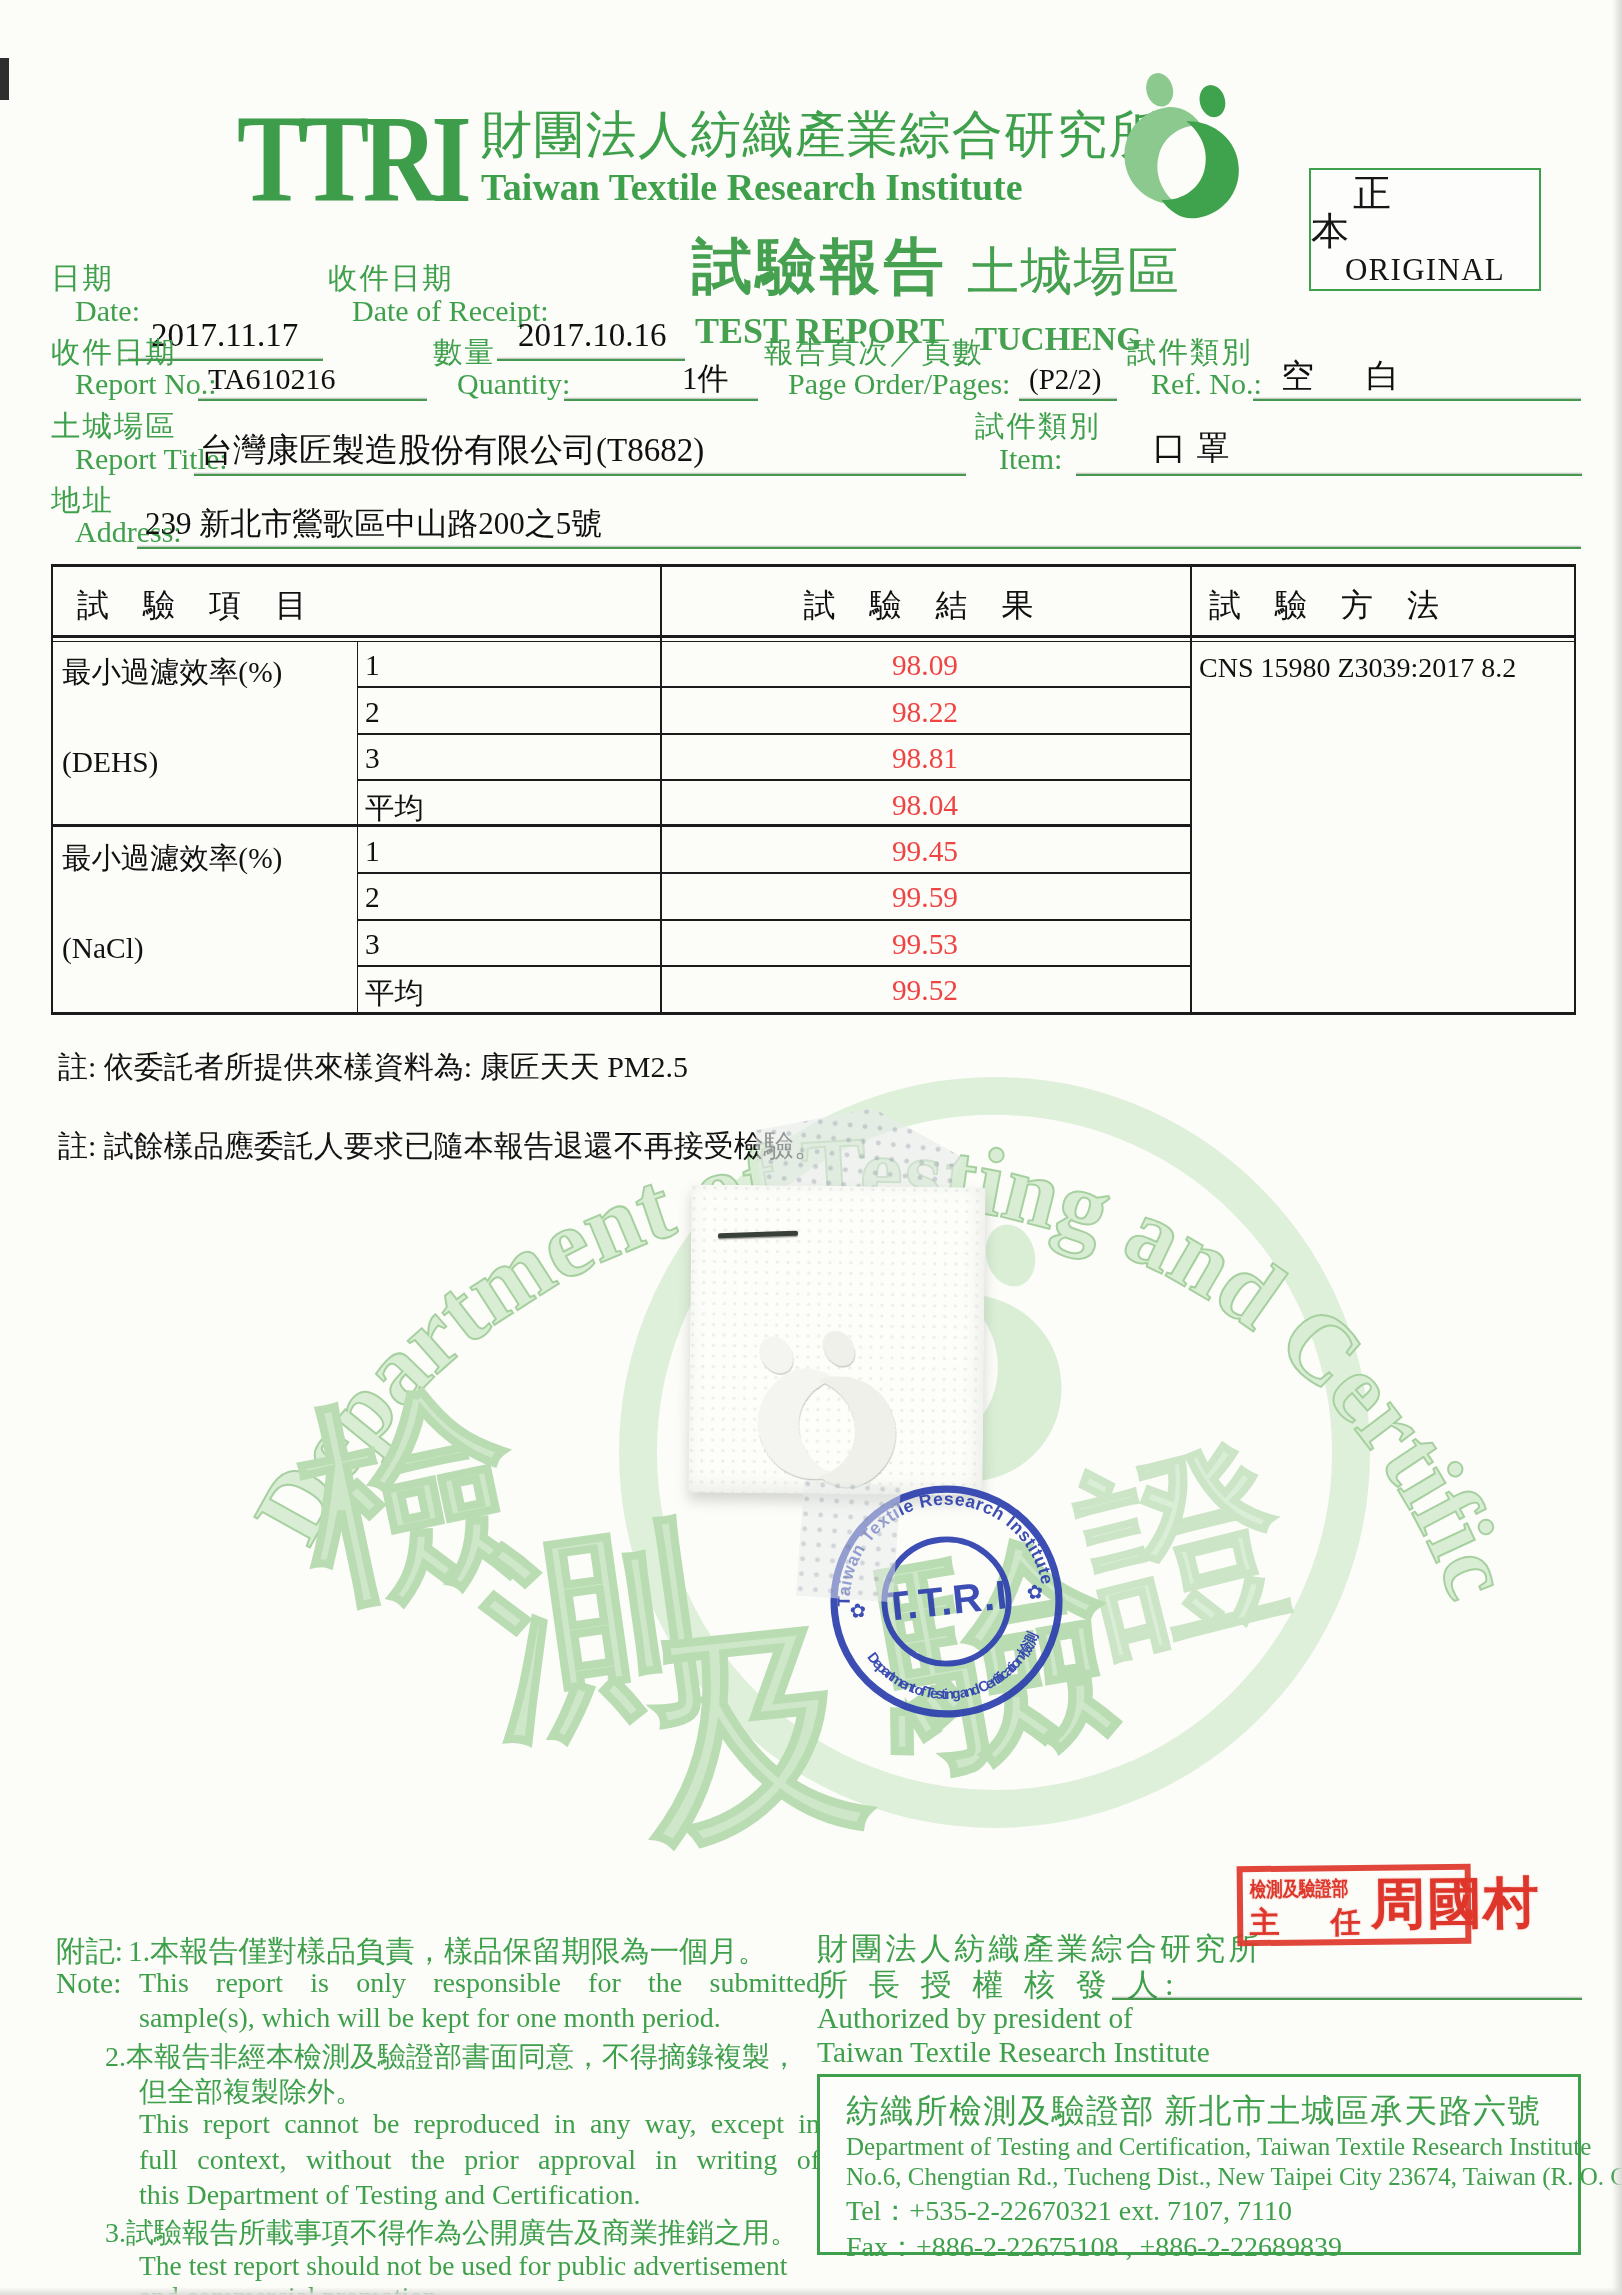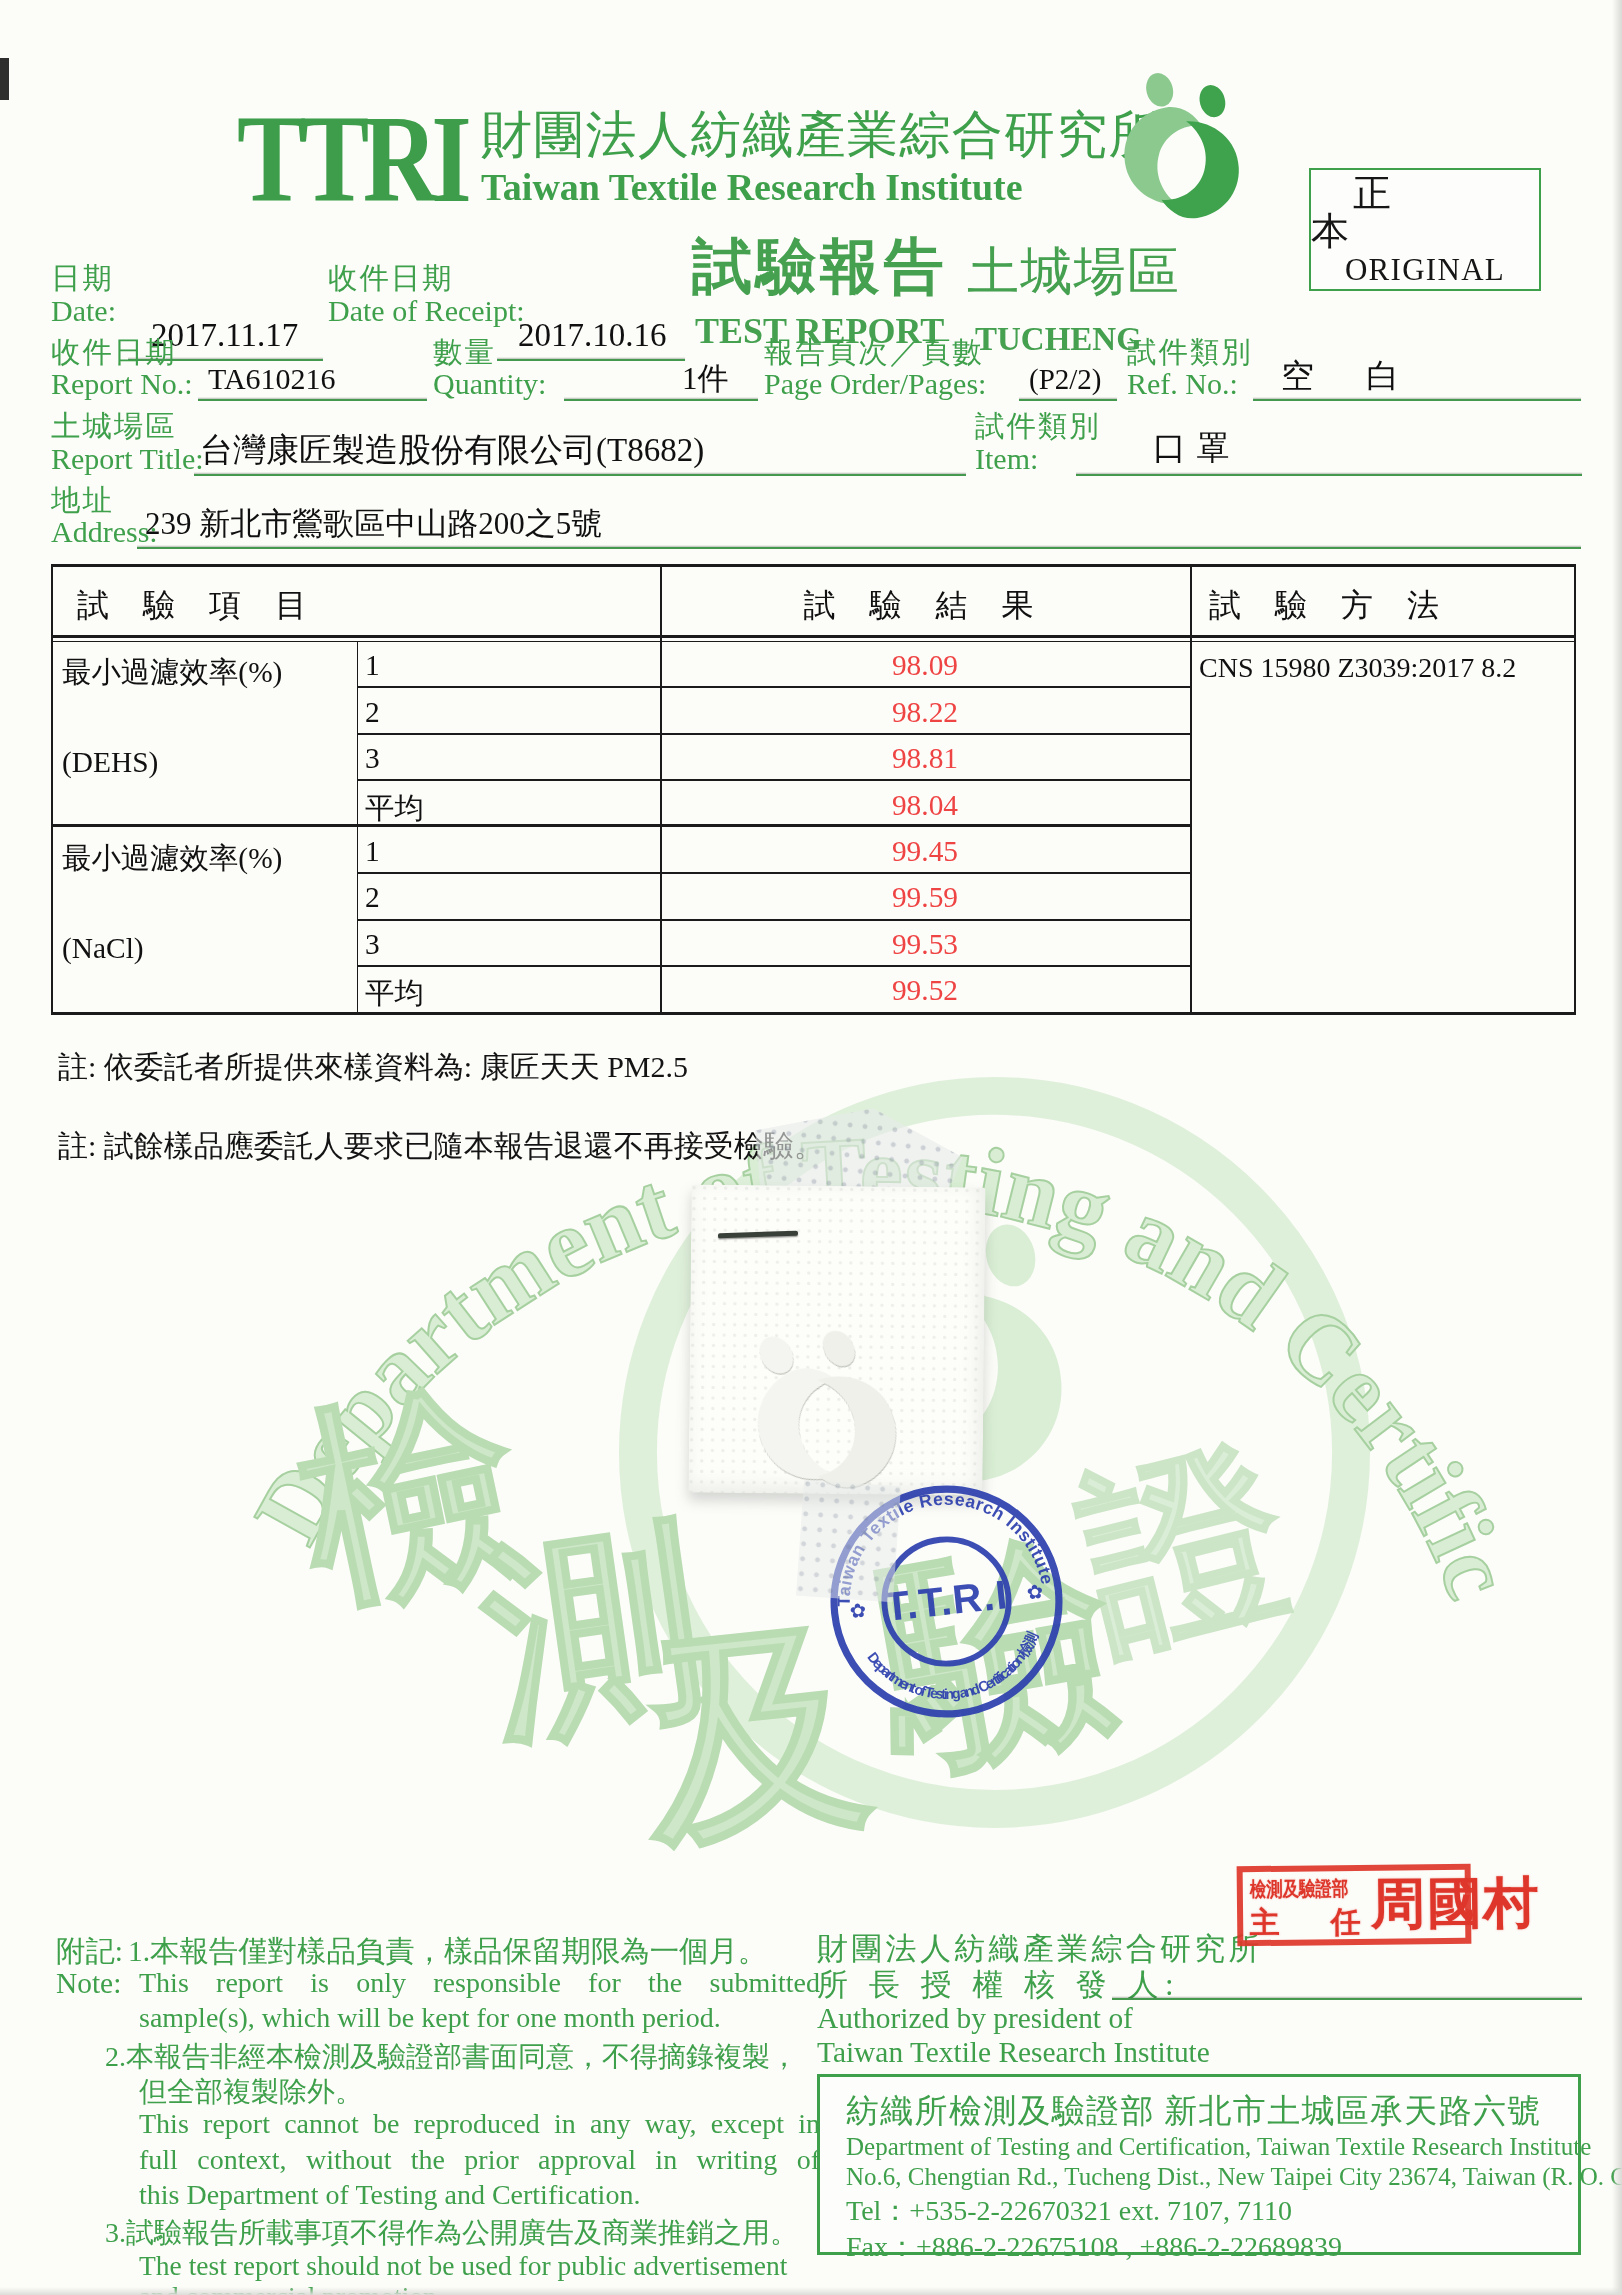--- a/index.html
+++ b/index.html
@@ -18,21 +18,21 @@
   .orig-box{width:228px;height:119px;border:2.6px solid #3fa04c;background:#fdfdfb;
     display:flex;flex-direction:column;align-items:center;justify-content:center;gap:3.9px;}
   .orig-zh{font-size:38px;color:#161616;letter-spacing:42px;text-indent:42px;line-height:1;}
   .orig-en{font-size:31px;color:#161616;line-height:1;letter-spacing:1.3px;}
   .rpt-zh{font-size:60px;color:#45a050;font-weight:bold;letter-spacing:3.9px;line-height:1;}
   .rpt-en{font-size:36px;color:#45a050;font-weight:bold;line-height:1;}
   .site-zh{font-size:52px;color:#45a050;letter-spacing:1.3px;line-height:1;}
   .site-en{font-size:33px;color:#45a050;font-weight:bold;line-height:1;}
   
   .lzh{font-size:29.4px;color:#3fa04c;line-height:1;letter-spacing:2px;white-space:nowrap;}
-  .len{font-size:30px;color:#3fa04c;line-height:1;white-space:nowrap;}
+  .len{font-size:30px;color:#3fa04c;line-height:1;white-space:nowrap;margin-left:24px;}
   .val{font-size:33px;color:#101010;line-height:1;white-space:nowrap;}
   .uline{border-bottom:2.6px solid #44994e;height:0;box-shadow:0 -1.3px 0 rgba(40,60,40,.25);}
   
   .hline{background:#1b1b1b;}
   .vline{background:#1b1b1b;}
   .th{font-size:32px;color:#111;letter-spacing:13px;white-space:nowrap;}
   .tcell{font-size:29.4px;color:#111;white-space:nowrap;}
   .tval{width:530px;text-align:center;font-size:29.4px;color:#ef4444;}
   
   .note{font-size:30px;color:#141414;white-space:nowrap;}

